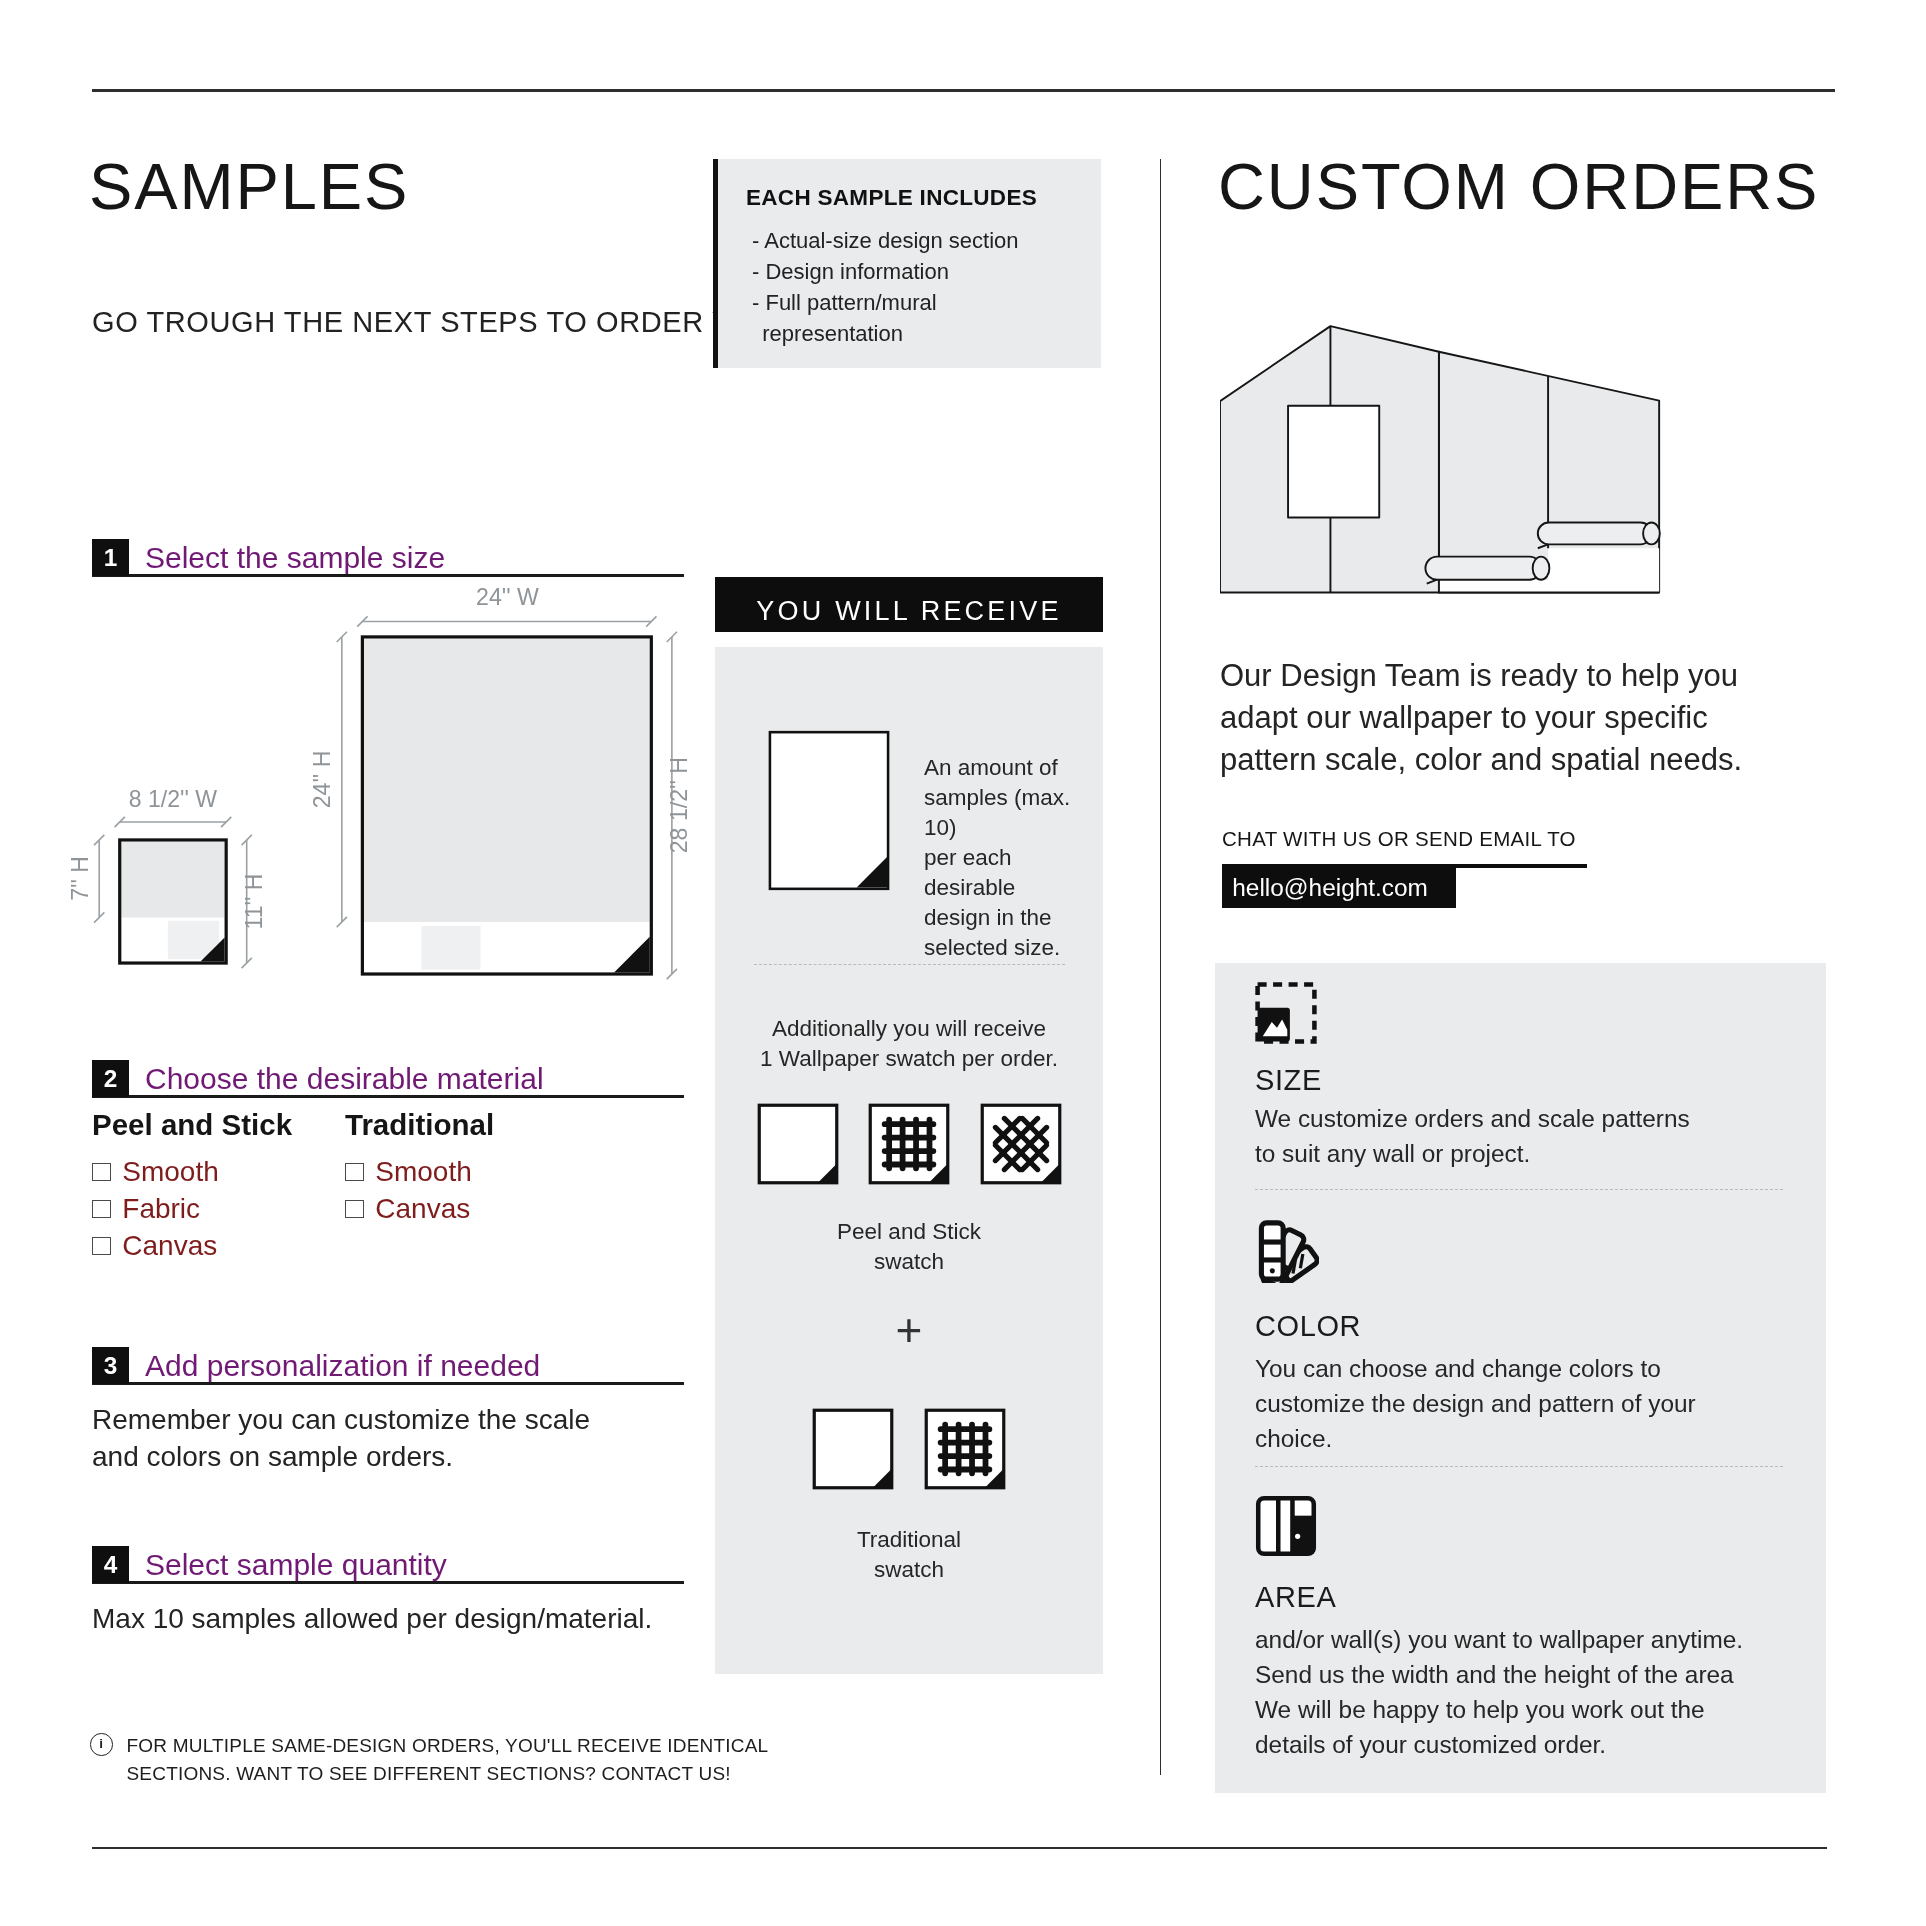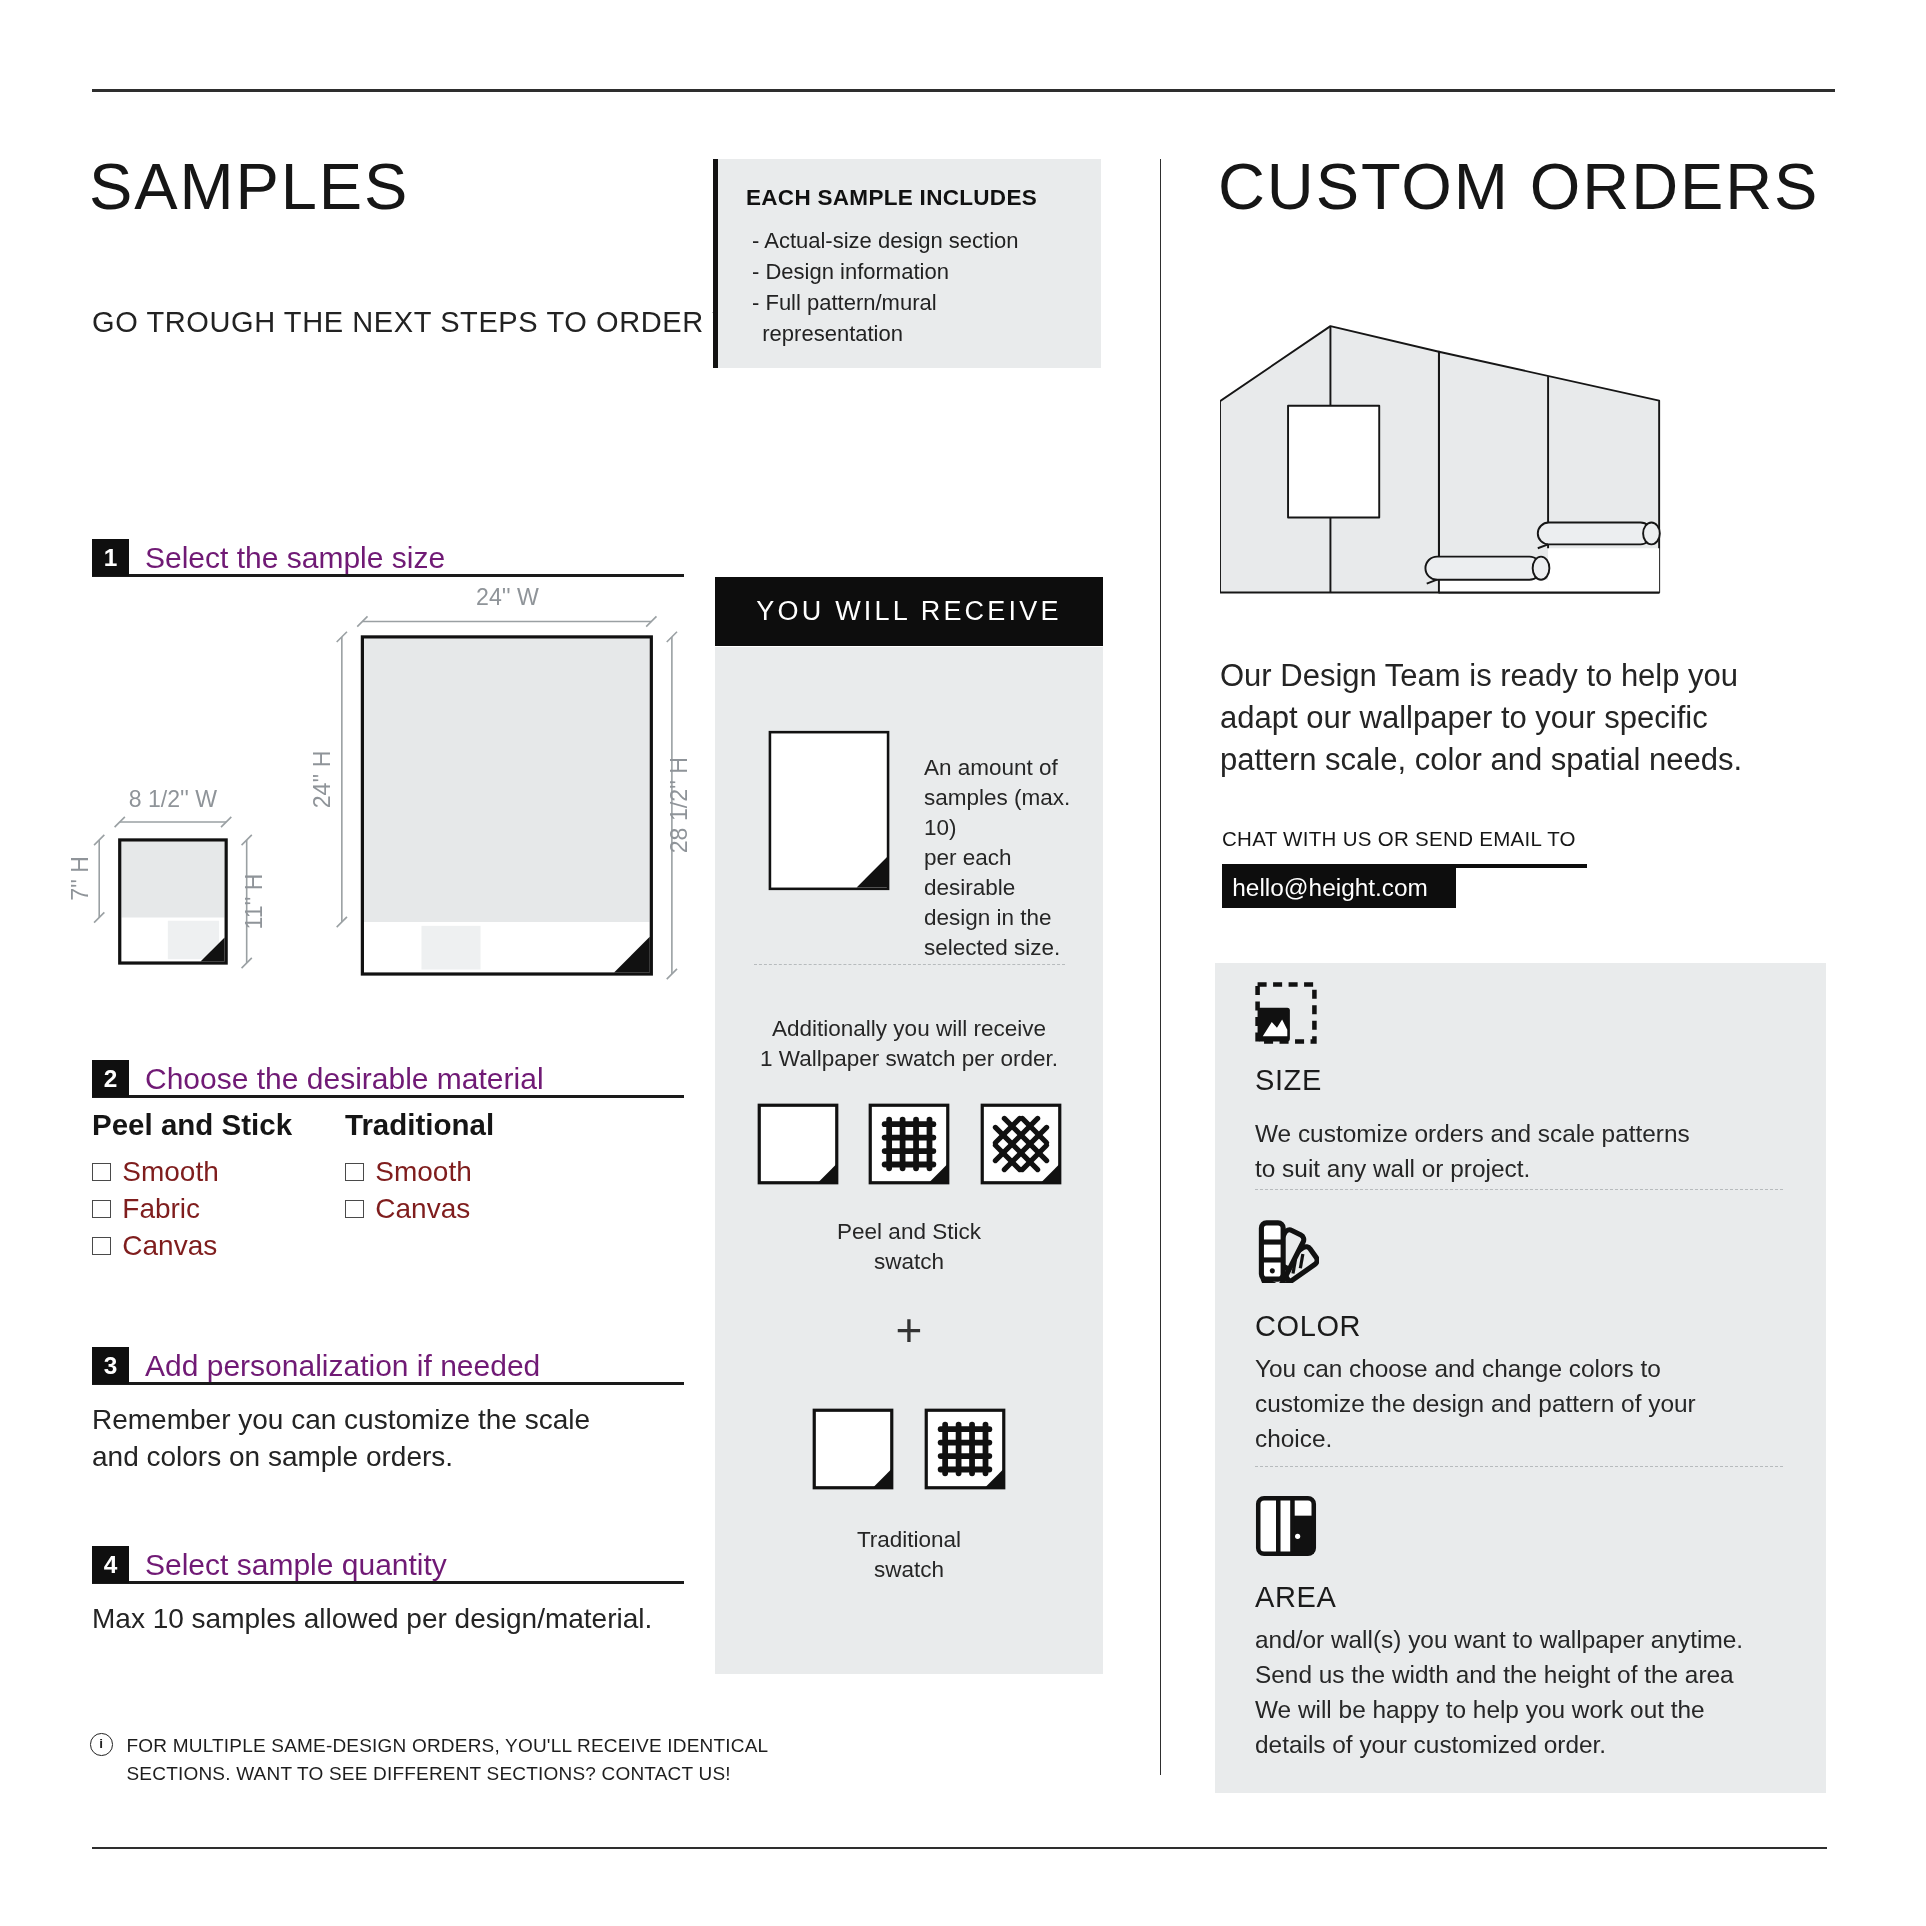--- a/index.html
+++ b/index.html
@@ -30,21 +30,21 @@
   .check-row{display:flex;align-items:center;}
   .checkbox{display:inline-block;width:16.7px;height:16.7px;border:1.3px solid #4a4a4a;background:#fff;margin-right:11.6px;flex:0 0 auto;}
   .check-label{font-size:28px;color:#7f1d1d;white-space:nowrap;}
   .body-text{font-size:28px;line-height:37px;color:#242424;}
   
   .foot{display:flex;align-items:flex-start;}
   .info-circle{width:20.5px;height:20.5px;border:1.9px solid #222;border-radius:50%;text-align:center;line-height:20.5px;font-size:13.5px;font-weight:700;color:#222;margin-top:1.3px;flex:0 0 auto;}
   .foot-text{margin-left:14px;font-size:19px;line-height:28px;letter-spacing:0.2px;color:#1d1d1d;}
   .foot-text span{display:block;white-space:nowrap;}
   
-  .banner{width:388px;height:69px;background:#0d0d0d;color:#fff;text-align:center;line-height:69px;font-size:27px;letter-spacing:3.2px;white-space:nowrap;}
+  .banner{width:388px;height:55px;background:#0d0d0d;color:#fff;text-align:center;line-height:69px;font-size:27px;letter-spacing:3.2px;white-space:nowrap;}
   .mid-panel{width:388px;height:1027px;background:#e9ebec;}
   .amount-text{font-size:22.5px;line-height:30px;color:#262626;}
   .amount-text span{display:block;}
   .center-text{width:100%;text-align:center;font-size:22.5px;line-height:30px;color:#262626;}
   .center-text span{display:block;}
   .swatch-row{width:100%;display:flex;justify-content:center;gap:29.5px;}
   .plus{width:100%;text-align:center;font-size:46px;font-weight:400;color:#333;}
   
   .intro{font-size:31px;line-height:42px;color:#242424;white-space:nowrap;}
   .intro span{display:block;}
@@ -309,21 +309,21 @@
   <div class="abs email-chip" style="left:1222px;top:867px;">hello@height.com</div>
 
   <div class="abs right-panel" style="left:1215px;top:963px;">
 
     <svg class="abs" style="left:40px;top:19px;" width="62" height="62" viewBox="0 0 96 96">
       <rect x="4" y="4" width="88" height="88" fill="none" stroke="#111" stroke-width="7" stroke-dasharray="14 10"></rect>
       <rect x="4" y="40" width="50" height="52" rx="4" fill="#111"></rect>
       <path d="M12 84 L26 62 L34 71 L42 58 L50 74 L50 84 Z" fill="#fff"></path>
     </svg>
     <div class="abs sec-title" style="left:40px;top:101px;">SIZE</div>
-    <div class="abs sec-body" style="left:40px;top:153px;">
+    <div class="abs sec-body" style="left:40px;top:138px;">
       <span>We customize orders and scale patterns</span>
       <span>to suit any wall or project.</span>
     </div>
     <div class="abs dashed" style="left:40px;top:226px;width:528px;border-top-width:1.3px;"></div>
 
     <svg class="abs" style="left:40px;top:256px;" width="64" height="64" viewBox="0 0 100 100">
       <g fill="#e9ebec" stroke="#111" stroke-width="8" stroke-linejoin="round">
         <g transform="rotate(55 14 90)">
           <rect x="12" y="6" width="32" height="88" rx="8"></rect>
           <line x1="12" y1="62" x2="44" y2="62"></line>

